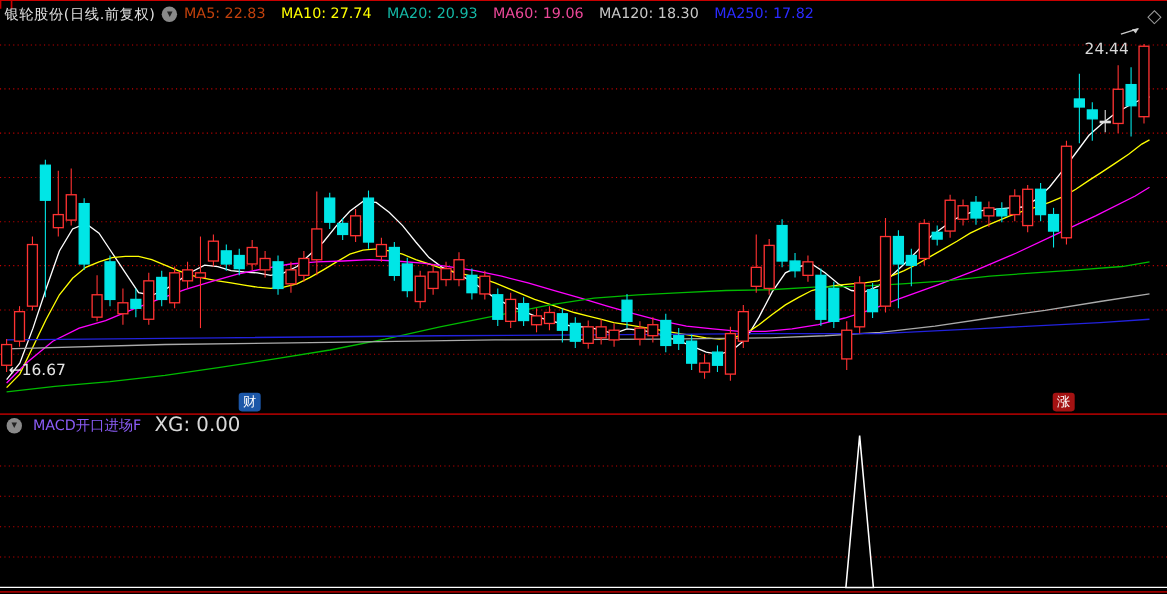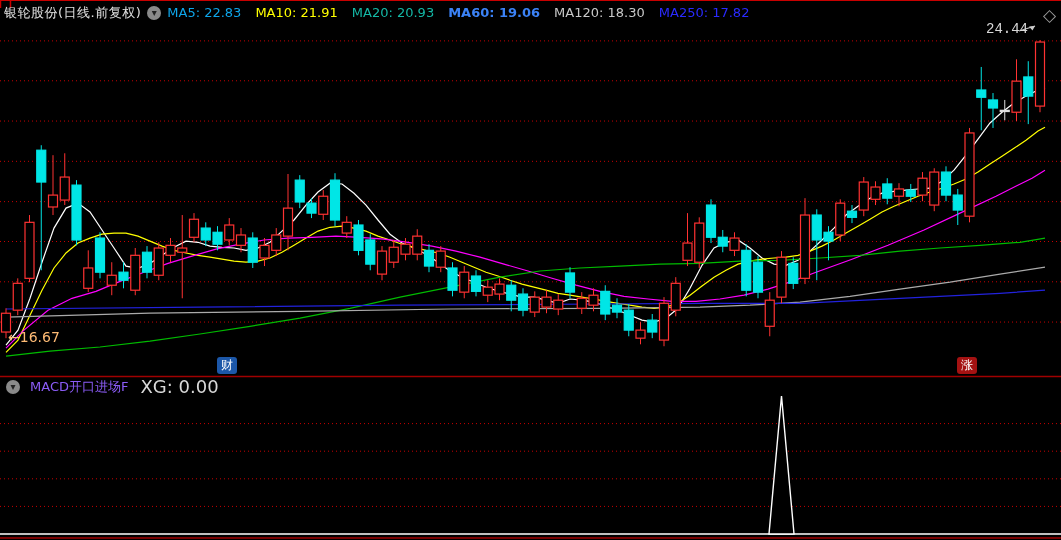--- a/index.html
+++ b/index.html
@@ -6,22 +6,22 @@
   .screen{position:relative;width:1061px;height:540px;background:#000;overflow:hidden;
           font-family:"DejaVu Sans","Liberation Sans",sans-serif;}
   #chart-svg{position:absolute;left:0;top:0;}
   .infobar{position:absolute;left:0;top:2px;width:1061px;height:21px;display:flex;align-items:center;}
   .title{color:#e0e0e0;font-size:13px;margin-left:4px;letter-spacing:0.5px;}
   .circle-icon{display:inline-flex;align-items:center;justify-content:center;width:14px;height:14px;
                border-radius:50%;background:#8a8a8a;color:#222;font-size:10px;line-height:14px;
                margin:0 6px;cursor:pointer;}
   .ma-label{font-size:13px;margin-right:14px;white-space:nowrap;}
   .diamond{position:absolute;left:1043px;top:5px;color:#9a9a9a;font-size:17px;cursor:pointer;}
-  .high-label{position:absolute;left:986px;top:21px;color:#d8d8d8;font-size:14px;font-family:Liberation Mono, monospace;}
-  .left-label{position:absolute;left:8px;top:329px;color:#fdba74;font-size:14px;}
+  .high-label{position:absolute;left:986px;top:37px;color:#d8d8d8;font-size:14px;}
+  .left-label{position:absolute;left:8px;top:329px;color:#e5e5e5;font-size:14px;}
   .badge{position:absolute;width:20px;height:17px;border-radius:3px;color:#fff;font-size:12px;
          line-height:17px;text-align:center;top:357px;cursor:pointer;}
   .badge-cai{left:217px;background:#1c57a8;}
   .badge-zhang{left:957px;background:#a41212;}
   .panelbar{position:absolute;left:0;top:378px;width:1061px;height:17px;display:flex;align-items:center;}
   .panel-name{color:#8b5cf6;font-size:13px;margin-left:4px;}
   .panel-value{color:#d8d8d8;font-size:18px;margin-left:12px;}
 </style>
 </head>
 <body>
@@ -232,24 +232,24 @@
       <line x1="10.5" y1="0" x2="10.5" y2="8" stroke="#c80000" stroke-width="1.5"></line>
       <line x1="0" y1="376.5" x2="1061" y2="376.5" stroke="#a00000" stroke-width="1.5"></line>
       <line x1="0" y1="538" x2="1061" y2="538" stroke="#a00000" stroke-width="1.5"></line>
       <line x1="1019" y1="31" x2="1035" y2="26" stroke="#cccccc" stroke-width="1.2"></line>
       <polygon points="1035,26 1029,26.5 1032.5,30.5" fill="#cccccc"></polygon>
     </svg>
 
   <div class="infobar">
     <span class="title">银轮股份(日线.前复权)</span>
     <span class="circle-icon">▾</span>
-    <span class="ma-label" style="color: #0ea5e9;">MA5: 22.83</span>
-    <span class="ma-label" style="color: rgb(255, 255, 0);">MA10: 21.91</span>
+    <span class="ma-label" style="color: #c2410c;">MA5: 22.83</span>
+    <span class="ma-label" style="color: rgb(255, 255, 0);">MA10: 27.74</span>
     <span class="ma-label" style="color: #14b8a6;">MA20: 20.93</span>
-    <span class="ma-label" style="color: #3b82f6; font-weight: bold;">MA60: 19.06</span>
+    <span class="ma-label" style="color: #ec4899;">MA60: 19.06</span>
     <span class="ma-label" style="color: rgb(200, 200, 200);">MA120: 18.30</span>
     <span class="ma-label" style="color: rgb(42, 42, 255);">MA250: 17.82</span>
   </div>
 
   <span class="diamond">◇</span>
   <span class="high-label">24.44</span>
   <span class="left-label">←16.67</span>
 
   <div class="badge badge-cai">财</div>
   <div class="badge badge-zhang">涨</div>

